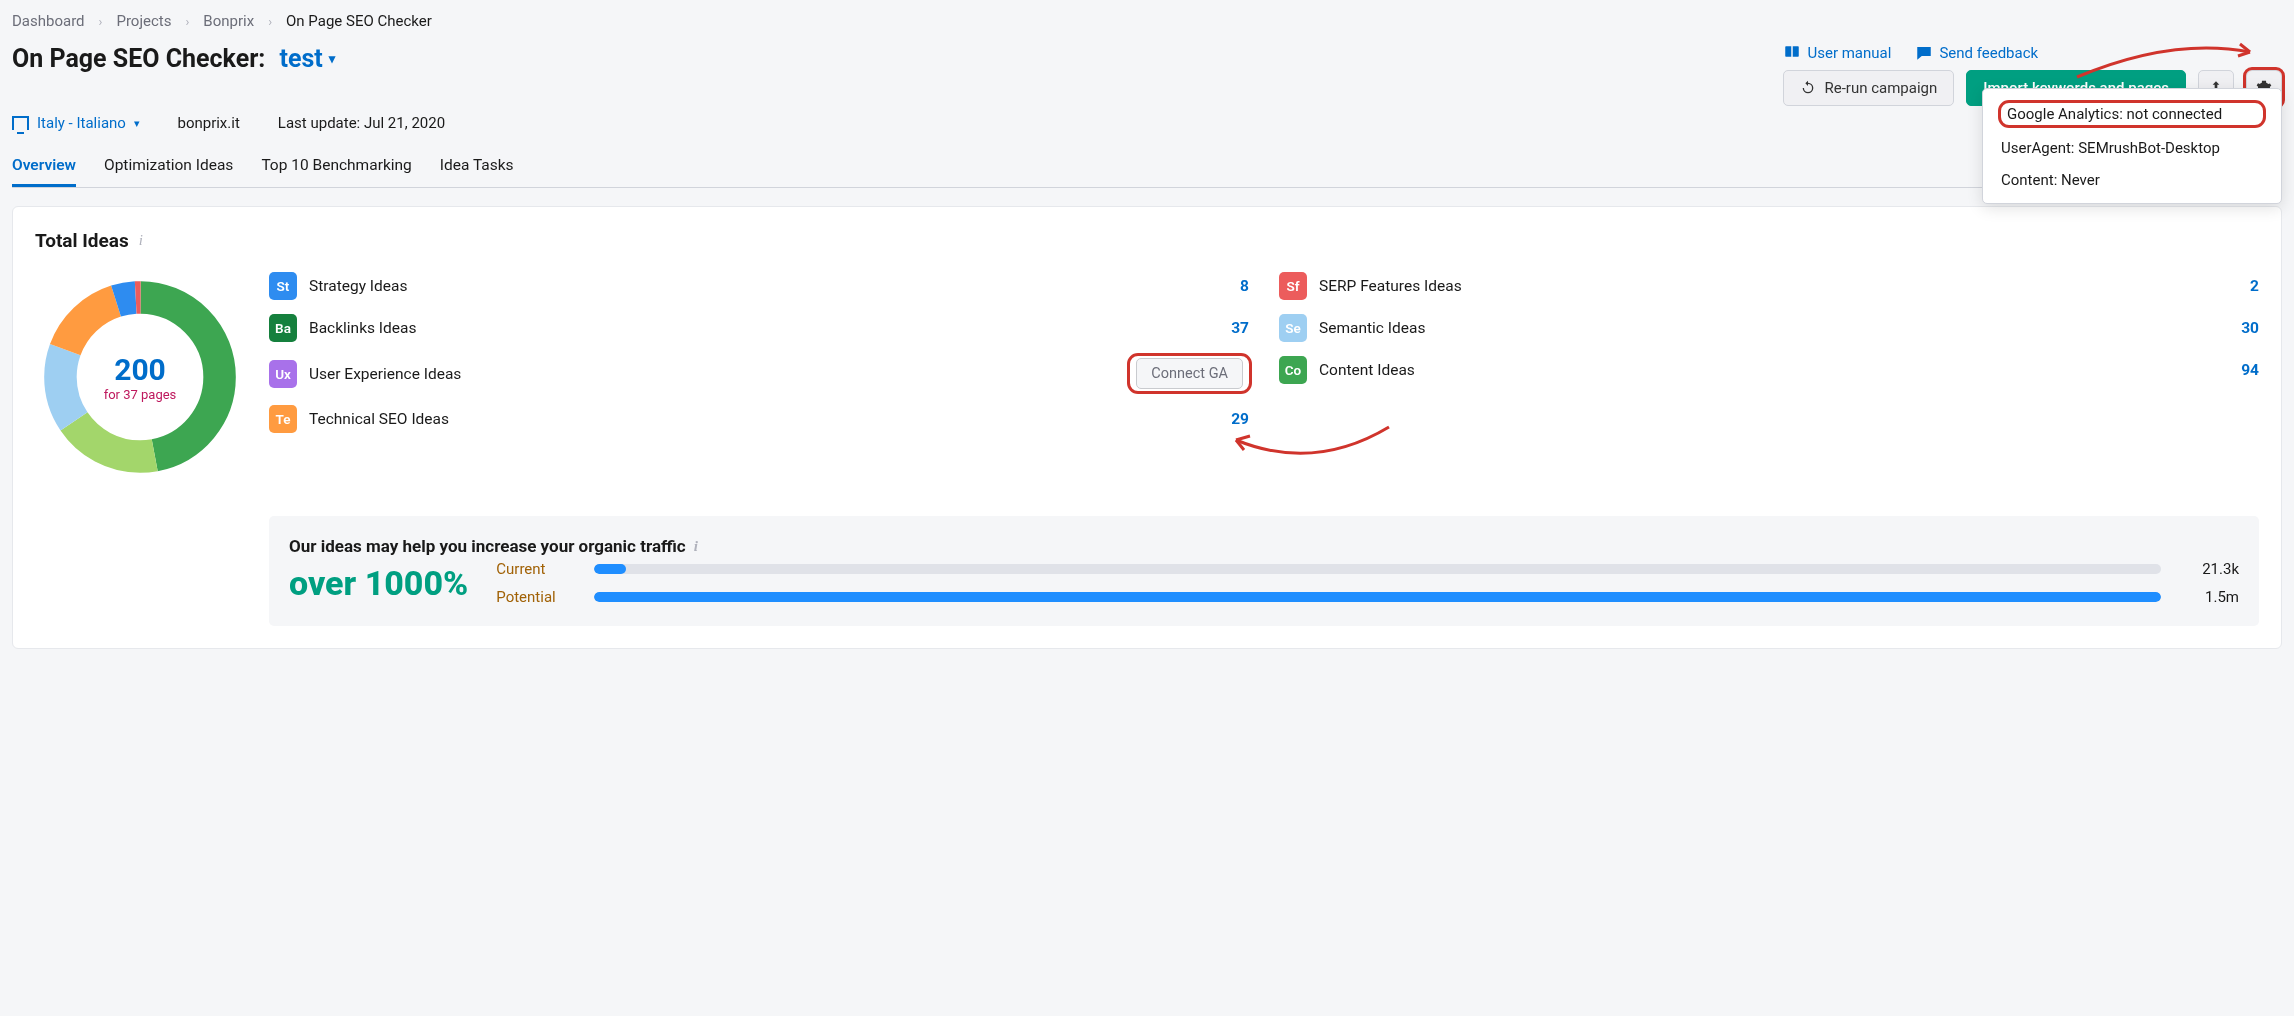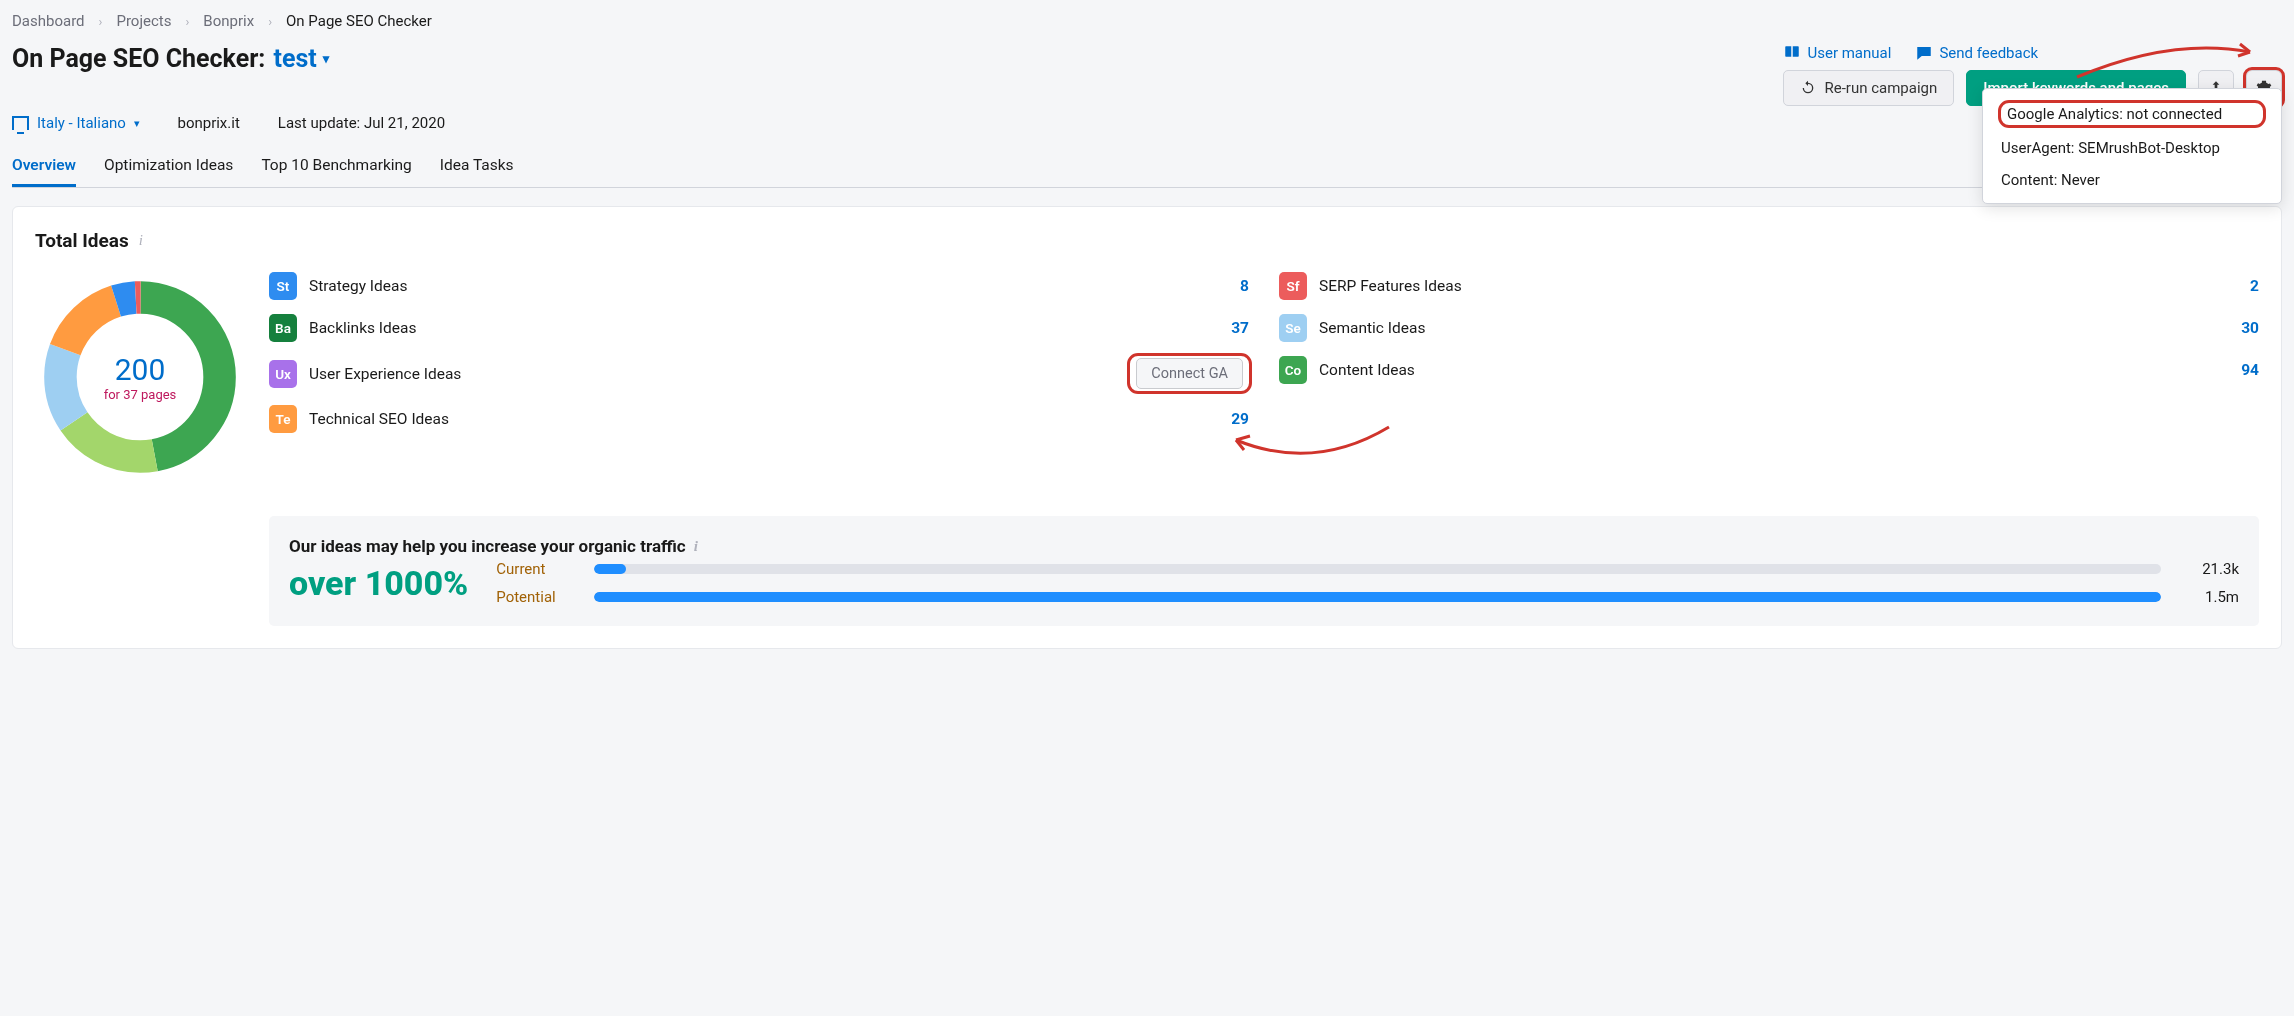--- a/index.html
+++ b/index.html
@@ -2,21 +2,21 @@
 <html><head>
 <meta charset="utf-8">
 <style>
 *{box-sizing:border-box;margin:0;padding:0;font-family:-apple-system,BlinkMacSystemFont,"Segoe UI",Roboto,sans-serif}
 body{background:#f5f6f8;color:#1a1a1a;padding:12px}
 .breadcrumb{display:flex;align-items:center;gap:14px;font-size:15px;color:#6c6e79;margin-bottom:14px}
 .breadcrumb .chev{color:#b0b2bc;font-size:13px}
 .breadcrumb .crumb{color:#6c6e79}
 .breadcrumb .crumb.last{color:#1a1a1a}
 .topbar{display:flex;justify-content:space-between;align-items:flex-start;margin-bottom:8px}
-.title-row{display:flex;align-items:flex-start;gap:8px;font-size:25px;font-weight:700}
+.title-row{display:flex;align-items:flex-start;gap:14px;font-size:25px;font-weight:700}
 .title-campaign{color:#006dca;font-weight:700;display:inline-flex;align-items:center;gap:6px}
 .title-campaign .caret{font-size:13px}
 .top-links{display:flex;gap:24px;align-items:center;font-size:15px;color:#006dca;margin-bottom:8px}
 .top-links .tl{display:inline-flex;align-items:center;gap:6px;cursor:pointer}
 .action-row{display:flex;gap:12px;align-items:center}
 .btn{border-radius:5px;padding:8px 16px;font-size:15px;cursor:pointer;border:1px solid #d1d4db;background:#fff;display:inline-flex;align-items:center;gap:8px}
 .btn-grey{background:#f0f0f3;color:#333}
 .btn-green{background:#009f81;color:#fff;border-color:#009f81;font-weight:500}
 .btn-icon{width:36px;height:36px;justify-content:center;padding:0}
 .meta-row{display:flex;gap:38px;align-items:center;font-size:15px;color:#1a1a1a;margin-top:8px;margin-bottom:14px}
@@ -25,21 +25,21 @@
 .tabs{display:flex;gap:28px;border-bottom:1px solid #d1d4db;font-size:15.5px;margin-bottom:18px}
 .tab{padding:10px 0;color:#1a1a1a;cursor:pointer}
 .tab.active{border-bottom:3px solid:#006dca;border-bottom:3px solid #006dca;color:#006dca;font-weight:600}
 .card{background:#fff;border-radius:6px;padding:22px;border:1px solid #e6e8ec}
 .card-head{display:flex;align-items:center;gap:10px;margin-bottom:14px}
 .card-head h2{font-size:19px;font-weight:700}
 .info-i{color:#b0b2bc;font-style:italic;font-family:serif;font-size:15px}
 .card-body{display:flex;gap:24px;padding:6px 0}
 .donut-wrap{position:relative;width:210px;height:210px;flex-shrink:0}
 .donut-center{position:absolute;inset:0;display:flex;flex-direction:column;align-items:center;justify-content:center}
-.donut-center .big{font-size:30px;font-weight:400;color:#006dca}
+.donut-center .big{font-size:30px;font-weight:700;color:#006dca}
 .donut-center .sub{font-size:13px;color:#be185d}
 .ideas-cols{display:flex;gap:30px;flex:1}
 .ideas-col{flex:1;display:flex;flex-direction:column;gap:14px}
 .idea-row{display:flex;align-items:center;gap:12px;font-size:15.5px}
 .idea-row .cnt{margin-left:auto;font-weight:700;color:#006dca}
 .badge{width:28px;height:28px;border-radius:5px;color:#fff;font-size:13.5px;font-weight:600;display:inline-flex;align-items:center;justify-content:center;flex-shrink:0}
 .connect-ga{margin-left:auto;border:1px solid #c9cbcf;background:#f5f6f8;color:#6c6e79;padding:6px 14px;border-radius:5px;font-size:14.5px;cursor:pointer}
 .hint-box{margin-top:28px;background:#f5f6f8;border-radius:5px;padding:20px}
 .hint-head{font-size:17px;font-weight:700;display:flex;align-items:center;gap:8px;margin-bottom:4px}
 .hint-flex{display:flex;gap:28px;align-items:center}

